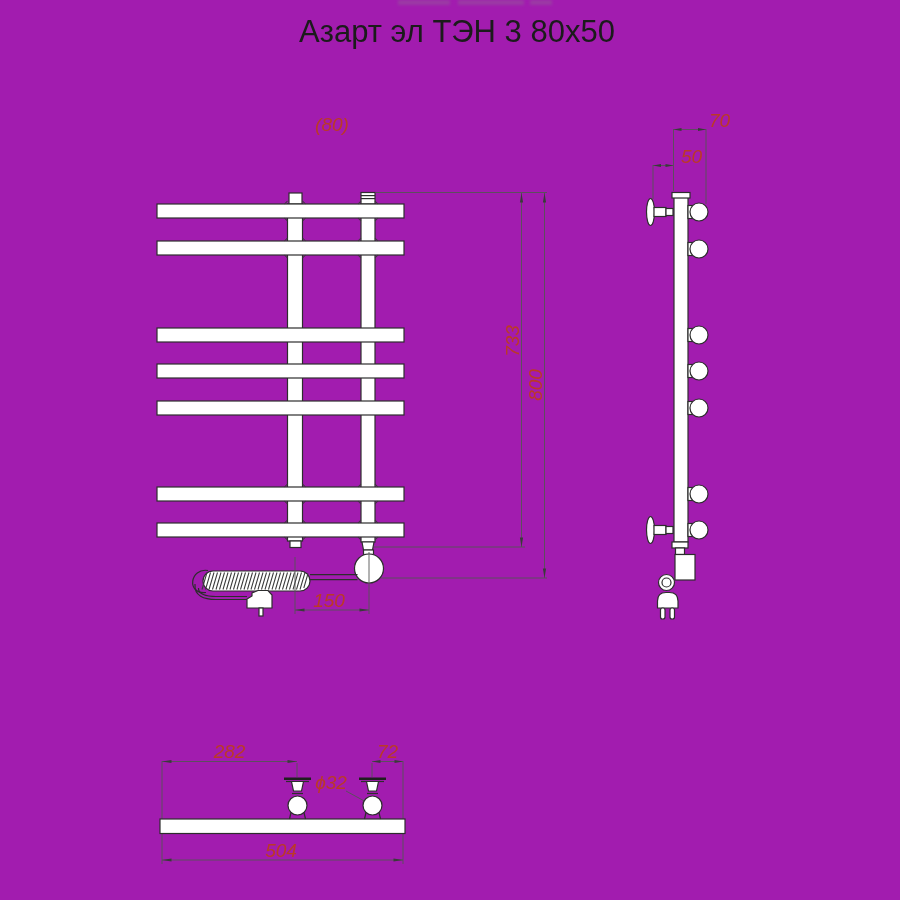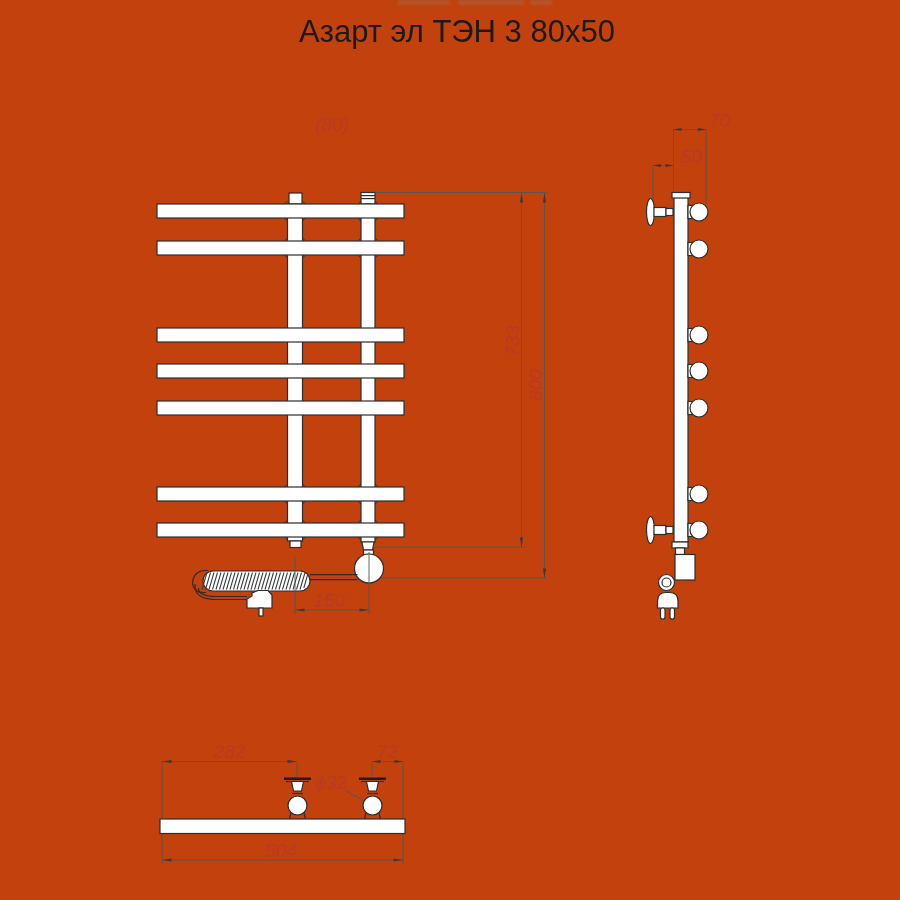--- a/index.html
+++ b/index.html
@@ -1,16 +1,16 @@
 <!DOCTYPE html>
 <html><head>
 <meta charset="utf-8">
 <style>
   html,body{margin:0;padding:0;background:#ffffff;}
-  #canvas{position:relative;width:900px;height:900px;background:#c2410c;overflow:hidden;
+  #canvas{position:relative;width:900px;height:900px;background:#a21caf;overflow:hidden;
           font-family:"Liberation Sans", sans-serif;}
   svg{position:absolute;left:0;top:0;}
   .obj{fill:none;stroke:#2d2d2d;stroke-width:1.2;}
   .objf{fill:#ffffff;stroke:#2d2d2d;stroke-width:1.2;}
   .objd{fill:#1f1f1f;stroke:none;}
   .thin{fill:none;stroke:#555555;stroke-width:0.9;}
   .hatch{fill:none;stroke:#3a3a3a;stroke-width:1.05;}
   .arrow{fill:#3a3a3a;stroke:none;}
   .dimtxt{fill:#bb3a26;font-family:"Liberation Sans", sans-serif;
           font-style:italic;font-size:19px;text-anchor:middle;}

